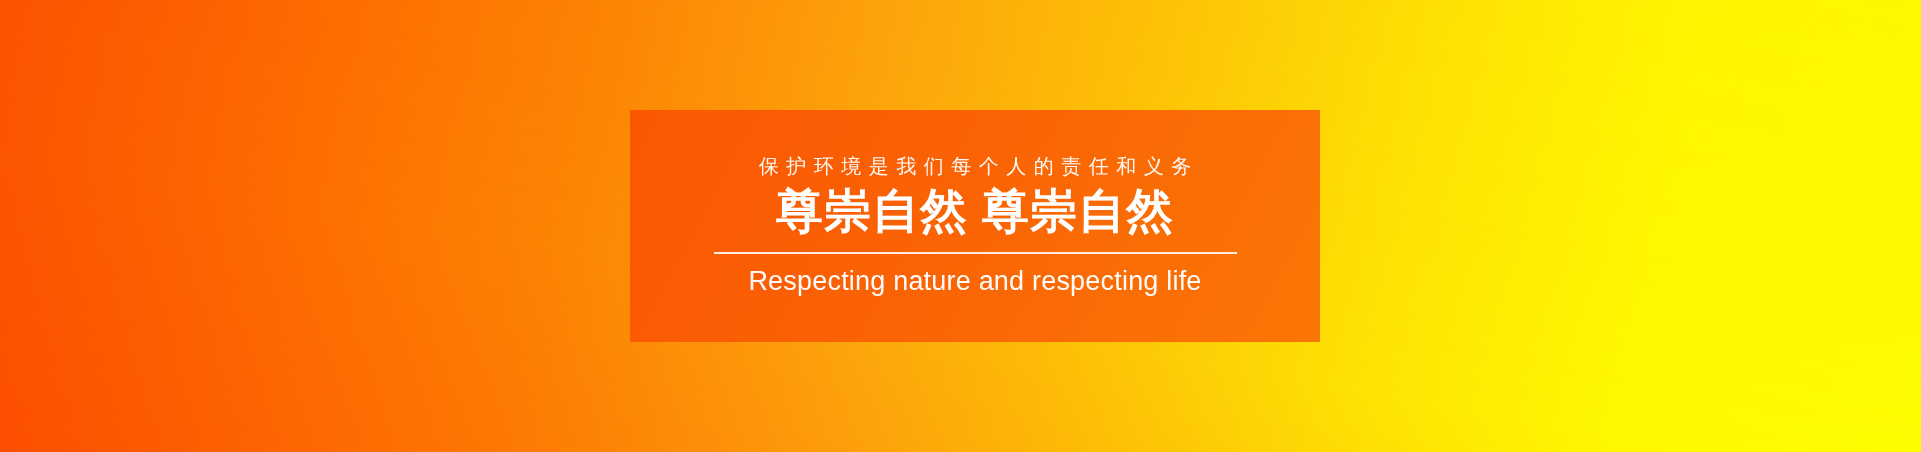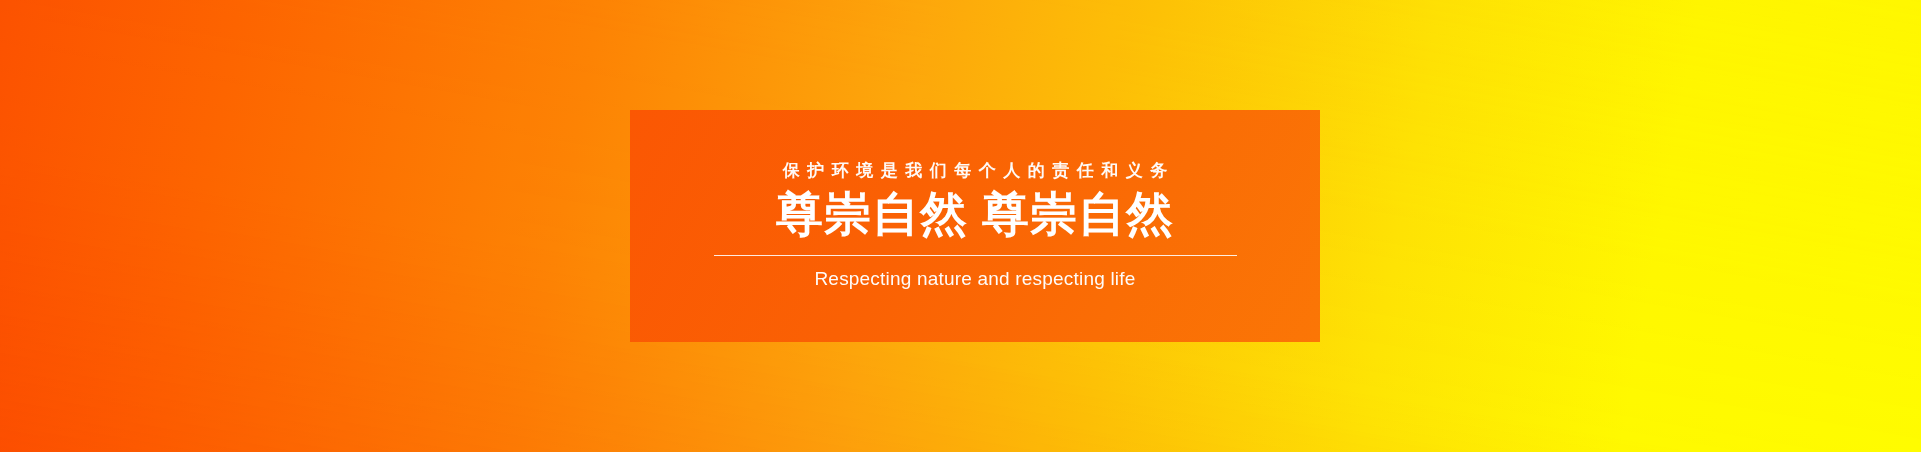--- a/index.html
+++ b/index.html
@@ -64,25 +64,25 @@
   .banner-inner {
     width: 100%;
     display: flex;
     flex-direction: column;
     align-items: center;
   }
 
   
   .eyebrow {
     color: #ffffff;
-    font-size: 17px;
+    font-size: 20px;
     line-height: 1.1;
     letter-spacing: 7.5px;
     text-indent: 7.5px;
-    font-weight: 700;
+    font-weight: 400;
     white-space: nowrap;
     opacity: .97;
     margin: 0 0 8px 0;
   }
 
   
   .headline {
     color: #ffffff;
     font-size: 47px;
     line-height: 1.12;
@@ -96,21 +96,21 @@
   .divider {
     width: 523px;
     height: 1.5px;
     background: rgba(255, 255, 255, 0.88);
     margin: 14px 0 12px 0;
   }
 
   
   .subtitle {
     color: #ffffff;
-    font-size: 19px;
+    font-size: 27px;
     line-height: 1.15;
     font-weight: 400;
     letter-spacing: .2px;
     white-space: nowrap;
     margin: 0;
     opacity: .98;
   }
 </style>
 </head>
 <body>

